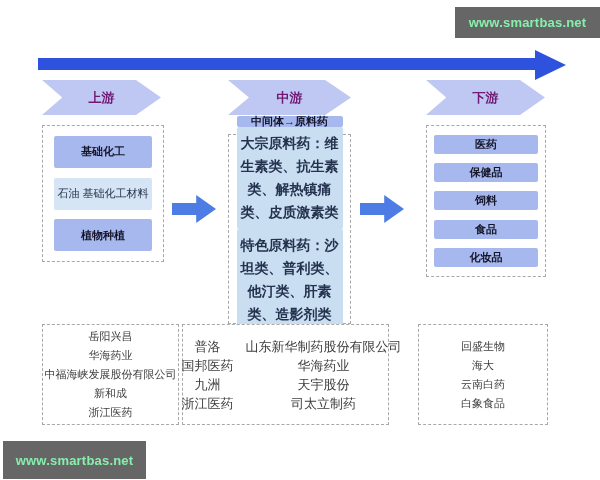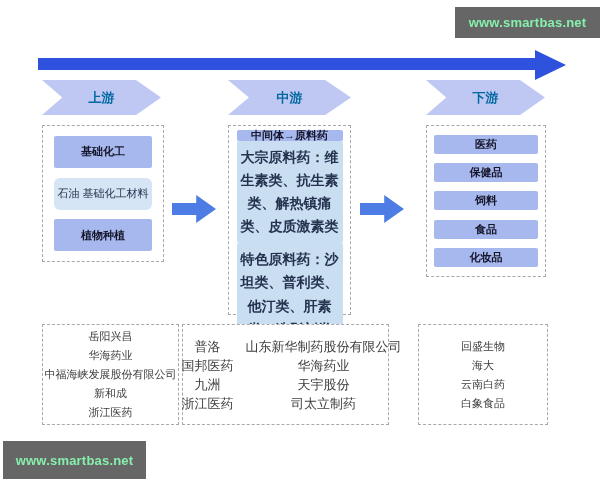--- a/index.html
+++ b/index.html
@@ -11,37 +11,37 @@
   .wm{position:absolute;background:#666666;color:#86efac;font-weight:bold;
       font-size:13px;display:flex;align-items:center;justify-content:center;letter-spacing:.2px;}
   .wm-top{right:0;top:7px;width:145px;height:31px;}
   .wm-bottom{left:3px;top:441px;width:143px;height:38px;}
   
   .main-arrow{position:absolute;left:38px;top:49px;}
   
   .chev{position:absolute;top:80px;height:35px;background:#bfc8f2;
         clip-path:polygon(0 0,79% 0,100% 50%,79% 100%,0 100%,17% 50%);
         display:flex;align-items:center;justify-content:center;
-        font-size:13px;font-weight:bold;color:#0369a1;}
+        font-size:13px;font-weight:bold;color:#701a75;}
   .chev-up{left:42px;width:119px;}
   .chev-mid{left:228px;width:123px;}
   .chev-down{left:426px;width:119px;}
   
   .dbox{position:absolute;border:1px dashed #a8a8a8;background:#ffffff;box-sizing:border-box;}
   .box-up{left:42px;top:125px;width:122px;height:137px;
           display:flex;flex-direction:column;justify-content:space-evenly;align-items:center;}
-  .box-mid{left:228px;top:125px;width:123px;height:190px;
-           display:flex;flex-direction:column;justify-content:flex-start;align-items:center;padding:4px 0;}
+  .box-mid{left:228px;top:134px;width:123px;height:190px;
+           display:flex;flex-direction:column;justify-content:center;align-items:center;padding:4px 0;}
   .box-down{left:426px;top:125px;width:120px;height:152px;
             display:flex;flex-direction:column;justify-content:space-evenly;align-items:center;}
   
   .pill{border-radius:2px;display:flex;align-items:center;justify-content:center;
         font-size:11px;line-height:1;box-sizing:border-box;}
   .pill-dark{background:#a6b8ed;font-weight:bold;color:#15152a;}
-  .pill-light{background:#d5e5f6;color:#1f2c45;border-radius:6px;}
+  .pill-light{background:#d5e5f6;color:#1f2c45;}
   .pill-up{width:98px;height:32px;}
   .pill-down{width:104px;height:19px;}
   .pill-midhead{width:106px;height:19px;}
   .mid-text{background:#c9def1;border-radius:2px;width:106px;box-sizing:border-box;
             padding:5px 3px;font-size:14px;font-weight:600;color:#24324e;
             text-align:center;line-height:1.65;}
   
   .sarrow{position:absolute;top:193px;width:44px;height:32px;background:#4d7de4;
           clip-path:polygon(0 31%,55% 31%,55% 6%,100% 50%,55% 94%,55% 69%,0 69%);}
   .sa1{left:172px;} .sa2{left:360px;}

